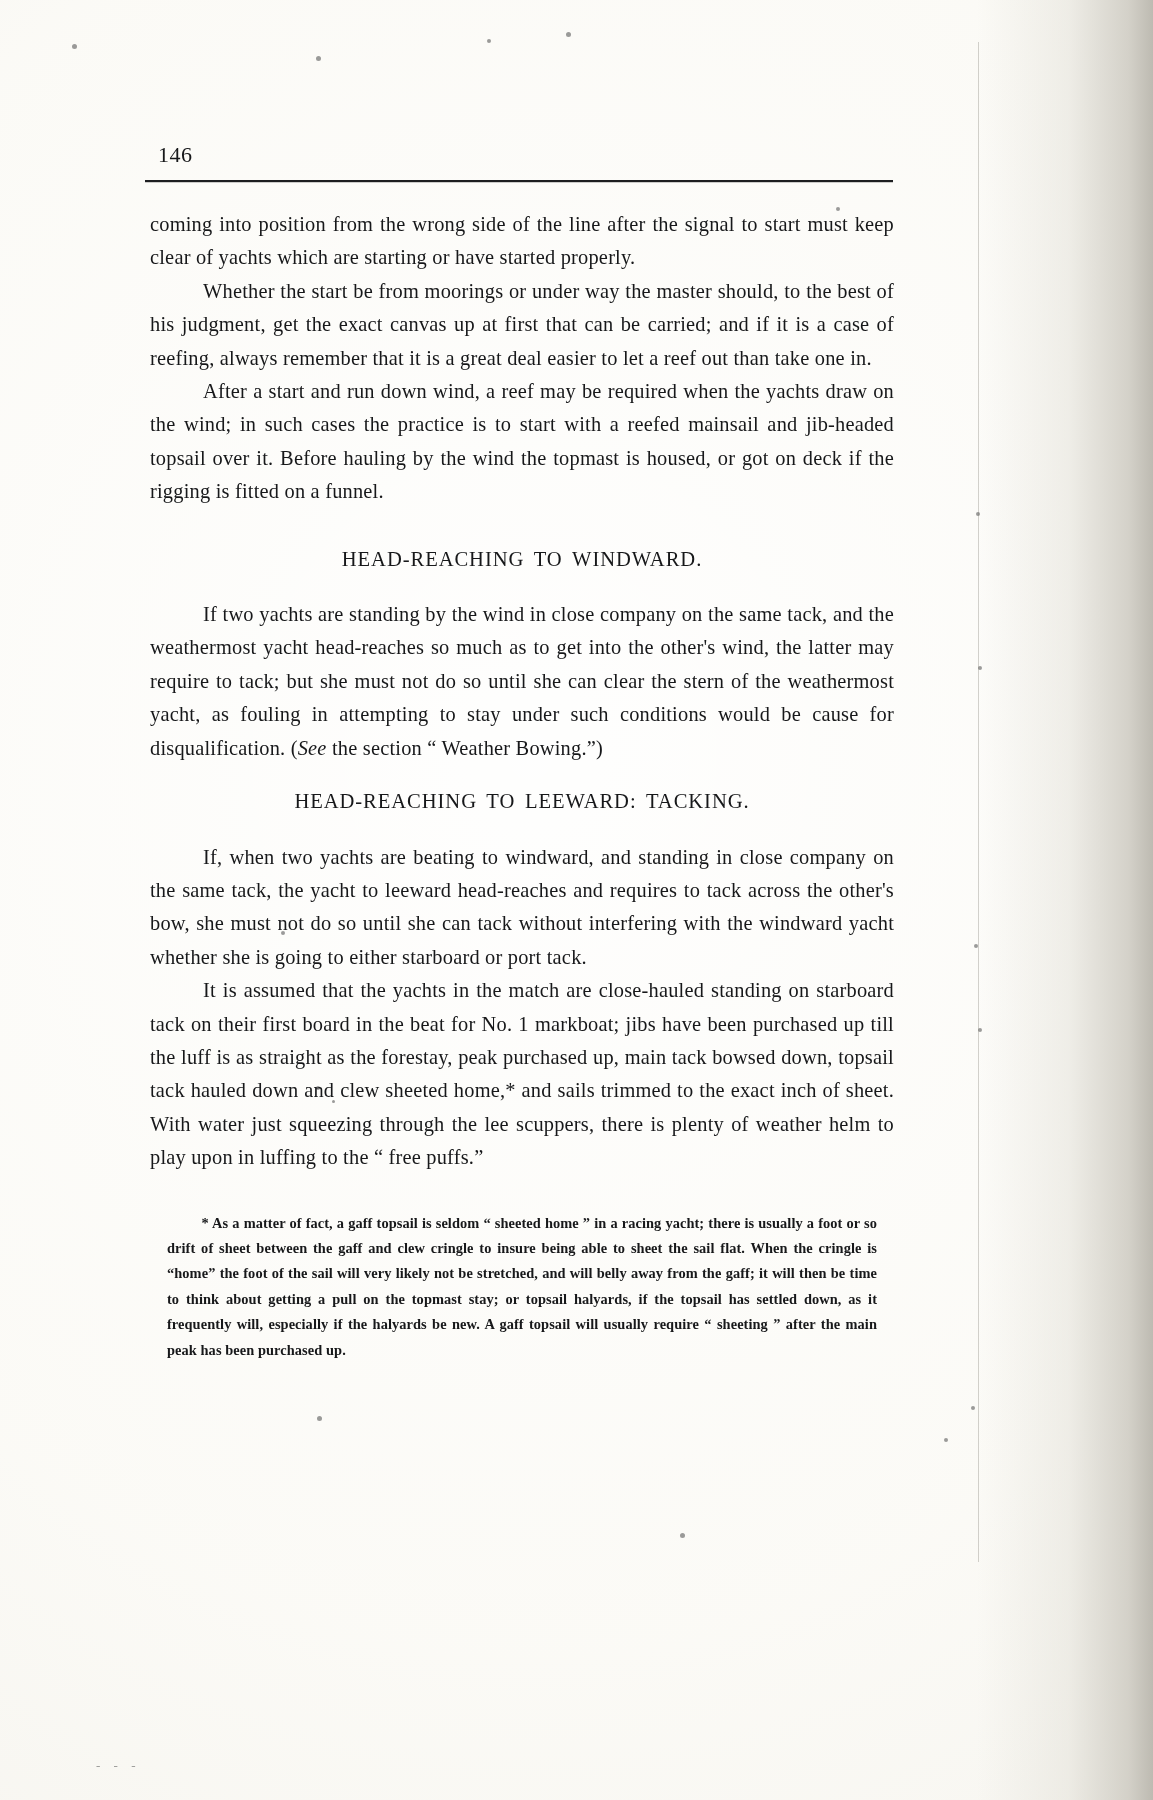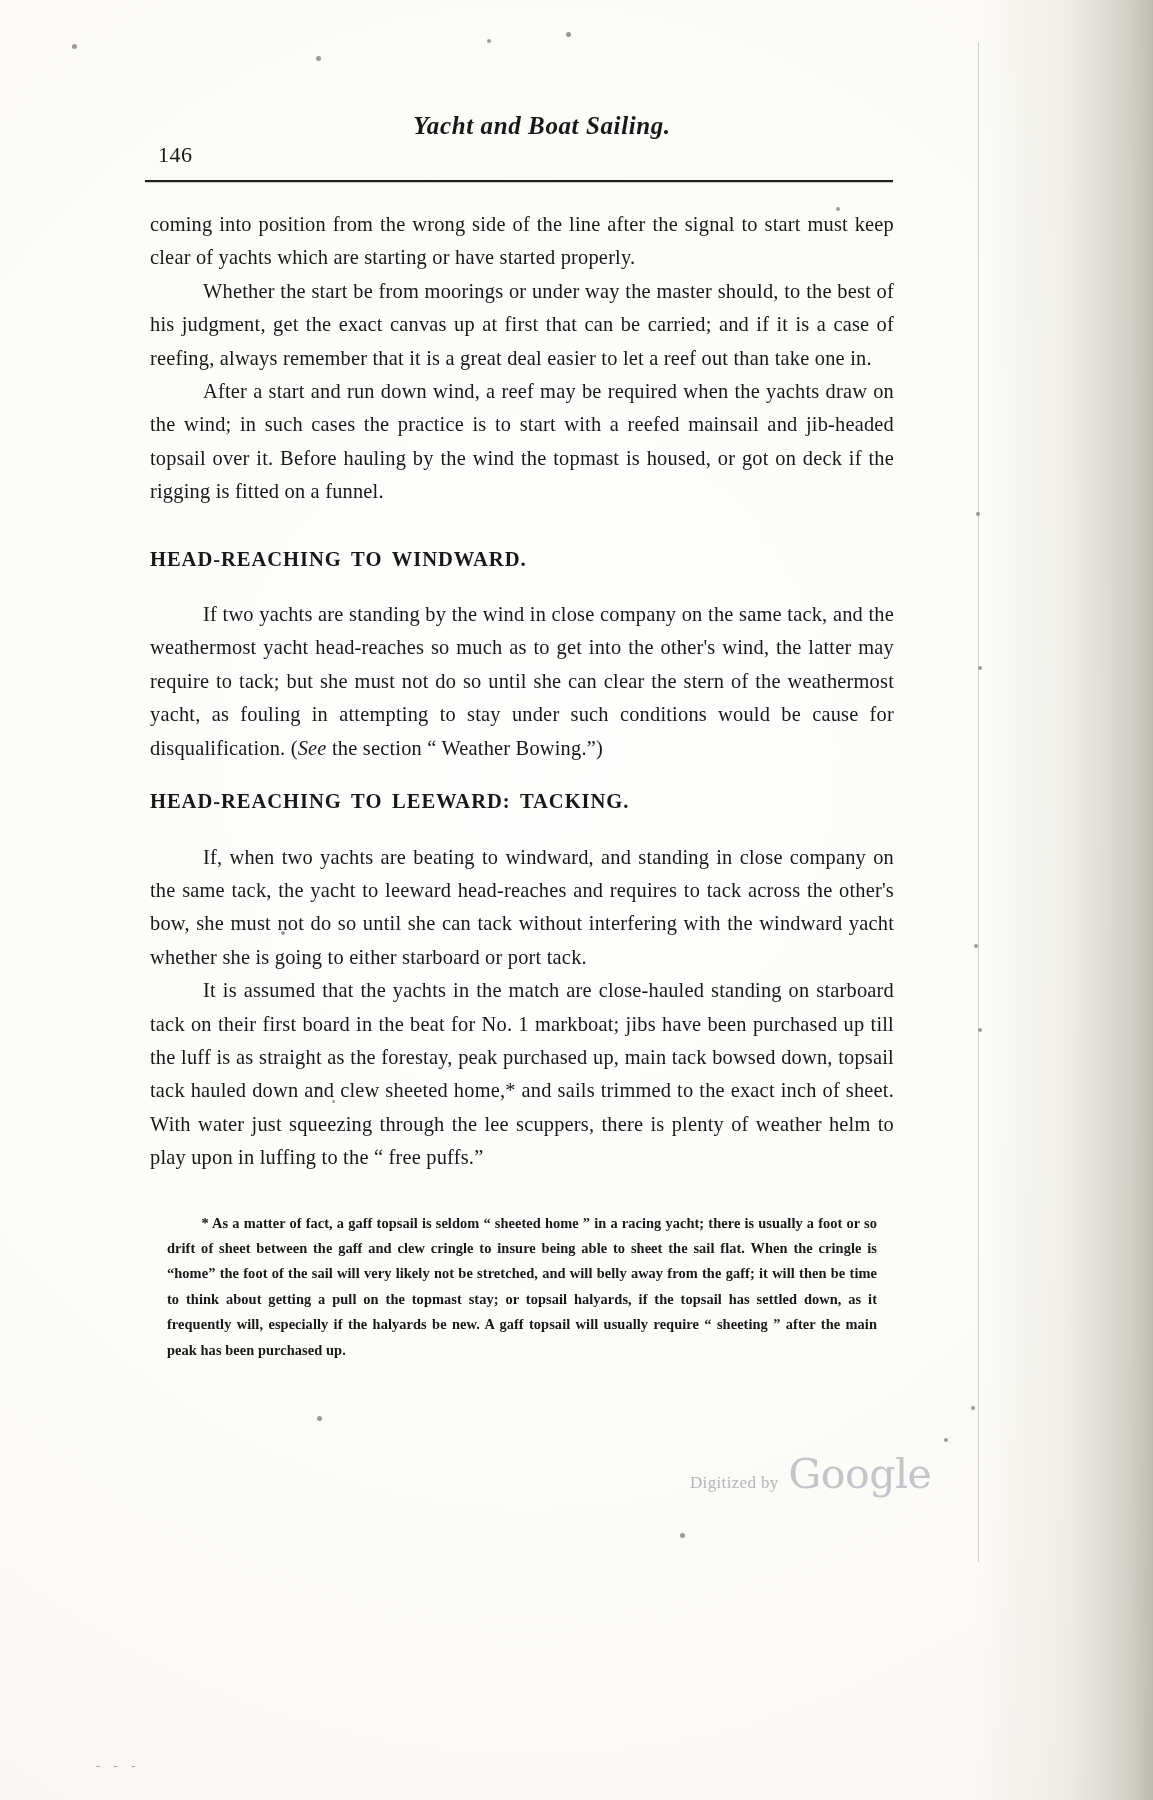--- a/index.html
+++ b/index.html
@@ -110,21 +110,22 @@
   }
   .body p {
     margin: 0;
     text-indent: 0;
   }
   .body p.indent {
     text-indent: 2.6em;
   }
 
   h2.section {
-    font-weight: 700;
+    text-align: center;
+    font-weight: 400;
     font-size: 20.6px;
     letter-spacing: 0.045em;
     margin: 34px 0 22px 0;
     word-spacing: 0.18em;
   }
   h2.section.tight { margin-top: 20px; }
 
   .ital { font-style: italic; }
 
   
@@ -201,21 +202,20 @@
   <div class="speck" style="left:680px; top:1533px;width:5px; height:5px;"></div>
   <div class="speck" style="left:944px; top:1438px;width:4px; height:4px;"></div>
   <div class="speck" style="left:281px; top:931px; width:4px; height:4px;"></div>
   <div class="speck" style="left:316px; top:1086px;width:4px; height:4px;"></div>
   <div class="speck" style="left:332px; top:1100px;width:3px; height:3px;"></div>
 
   <div class="content">
 
     <div class="runhead">
       <div class="folio">146</div>
-      <div class="runtitle">Yacht and Boat Sailing.</div>
     </div>
     <div class="rule"></div>
 
     <div class="body">
 
       <p>coming into position from the wrong side of the line after the signal to start must keep clear of yachts which are starting or have started properly.</p>
       <p class="indent">Whether the start be from moorings or under way the master should, to the best of his judgment, get the exact canvas up at first that can be carried; and if it is a case of reefing, always remember that it is a great deal easier to let a reef out than take one in.</p>
       <p class="indent">After a start and run down wind, a reef may be required when the yachts draw on the wind; in such cases the practice is to start with a reefed mainsail and jib-headed topsail over it.   Before hauling by the wind the topmast is housed, or got on deck if the rigging is fitted on a funnel.</p>
 
       <h2 class="section">HEAD-REACHING TO WINDWARD.</h2>
@@ -227,23 +227,19 @@
       <p class="indent">It is assumed that the yachts in the match are close-hauled standing on starboard tack on their first board in the beat for No. 1 markboat; jibs have been purchased up till the luff is as straight as the forestay, peak purchased up, main tack bowsed down, topsail tack hauled down and clew sheeted home,* and sails trimmed to the exact inch of sheet.   With water just squeezing through the lee scuppers, there is plenty of weather helm to play upon in luffing to the “ free puffs.”</p>
 
     </div>
 
     <div class="footnote">
       <p>* As a matter of fact, a gaff topsail is seldom “ sheeted home ” in a racing yacht; there is usually a foot or so drift of sheet between the gaff and clew cringle to insure being able to sheet the sail flat.   When the cringle is “home” the foot of the sail will very likely not be stretched, and will belly away from the gaff; it will then be time to think about getting a pull on the topmast stay; or topsail halyards, if the topsail has settled down, as it frequently will, especially if the halyards be new.   A gaff topsail will usually require “ sheeting ” after the main peak has been purchased up.</p>
     </div>
 
   </div>
 
-  <div class="watermark">
-    <span class="wm-digitized">Digitized by</span>
-    <span class="wm-google">Google</span>
-  </div>
 
   <div class="bottom-marks">- - -</div>
 
   <div class="edge-shadow"></div>
   <div class="edge-line"></div>
 
 </div>
 
 </body></html>

